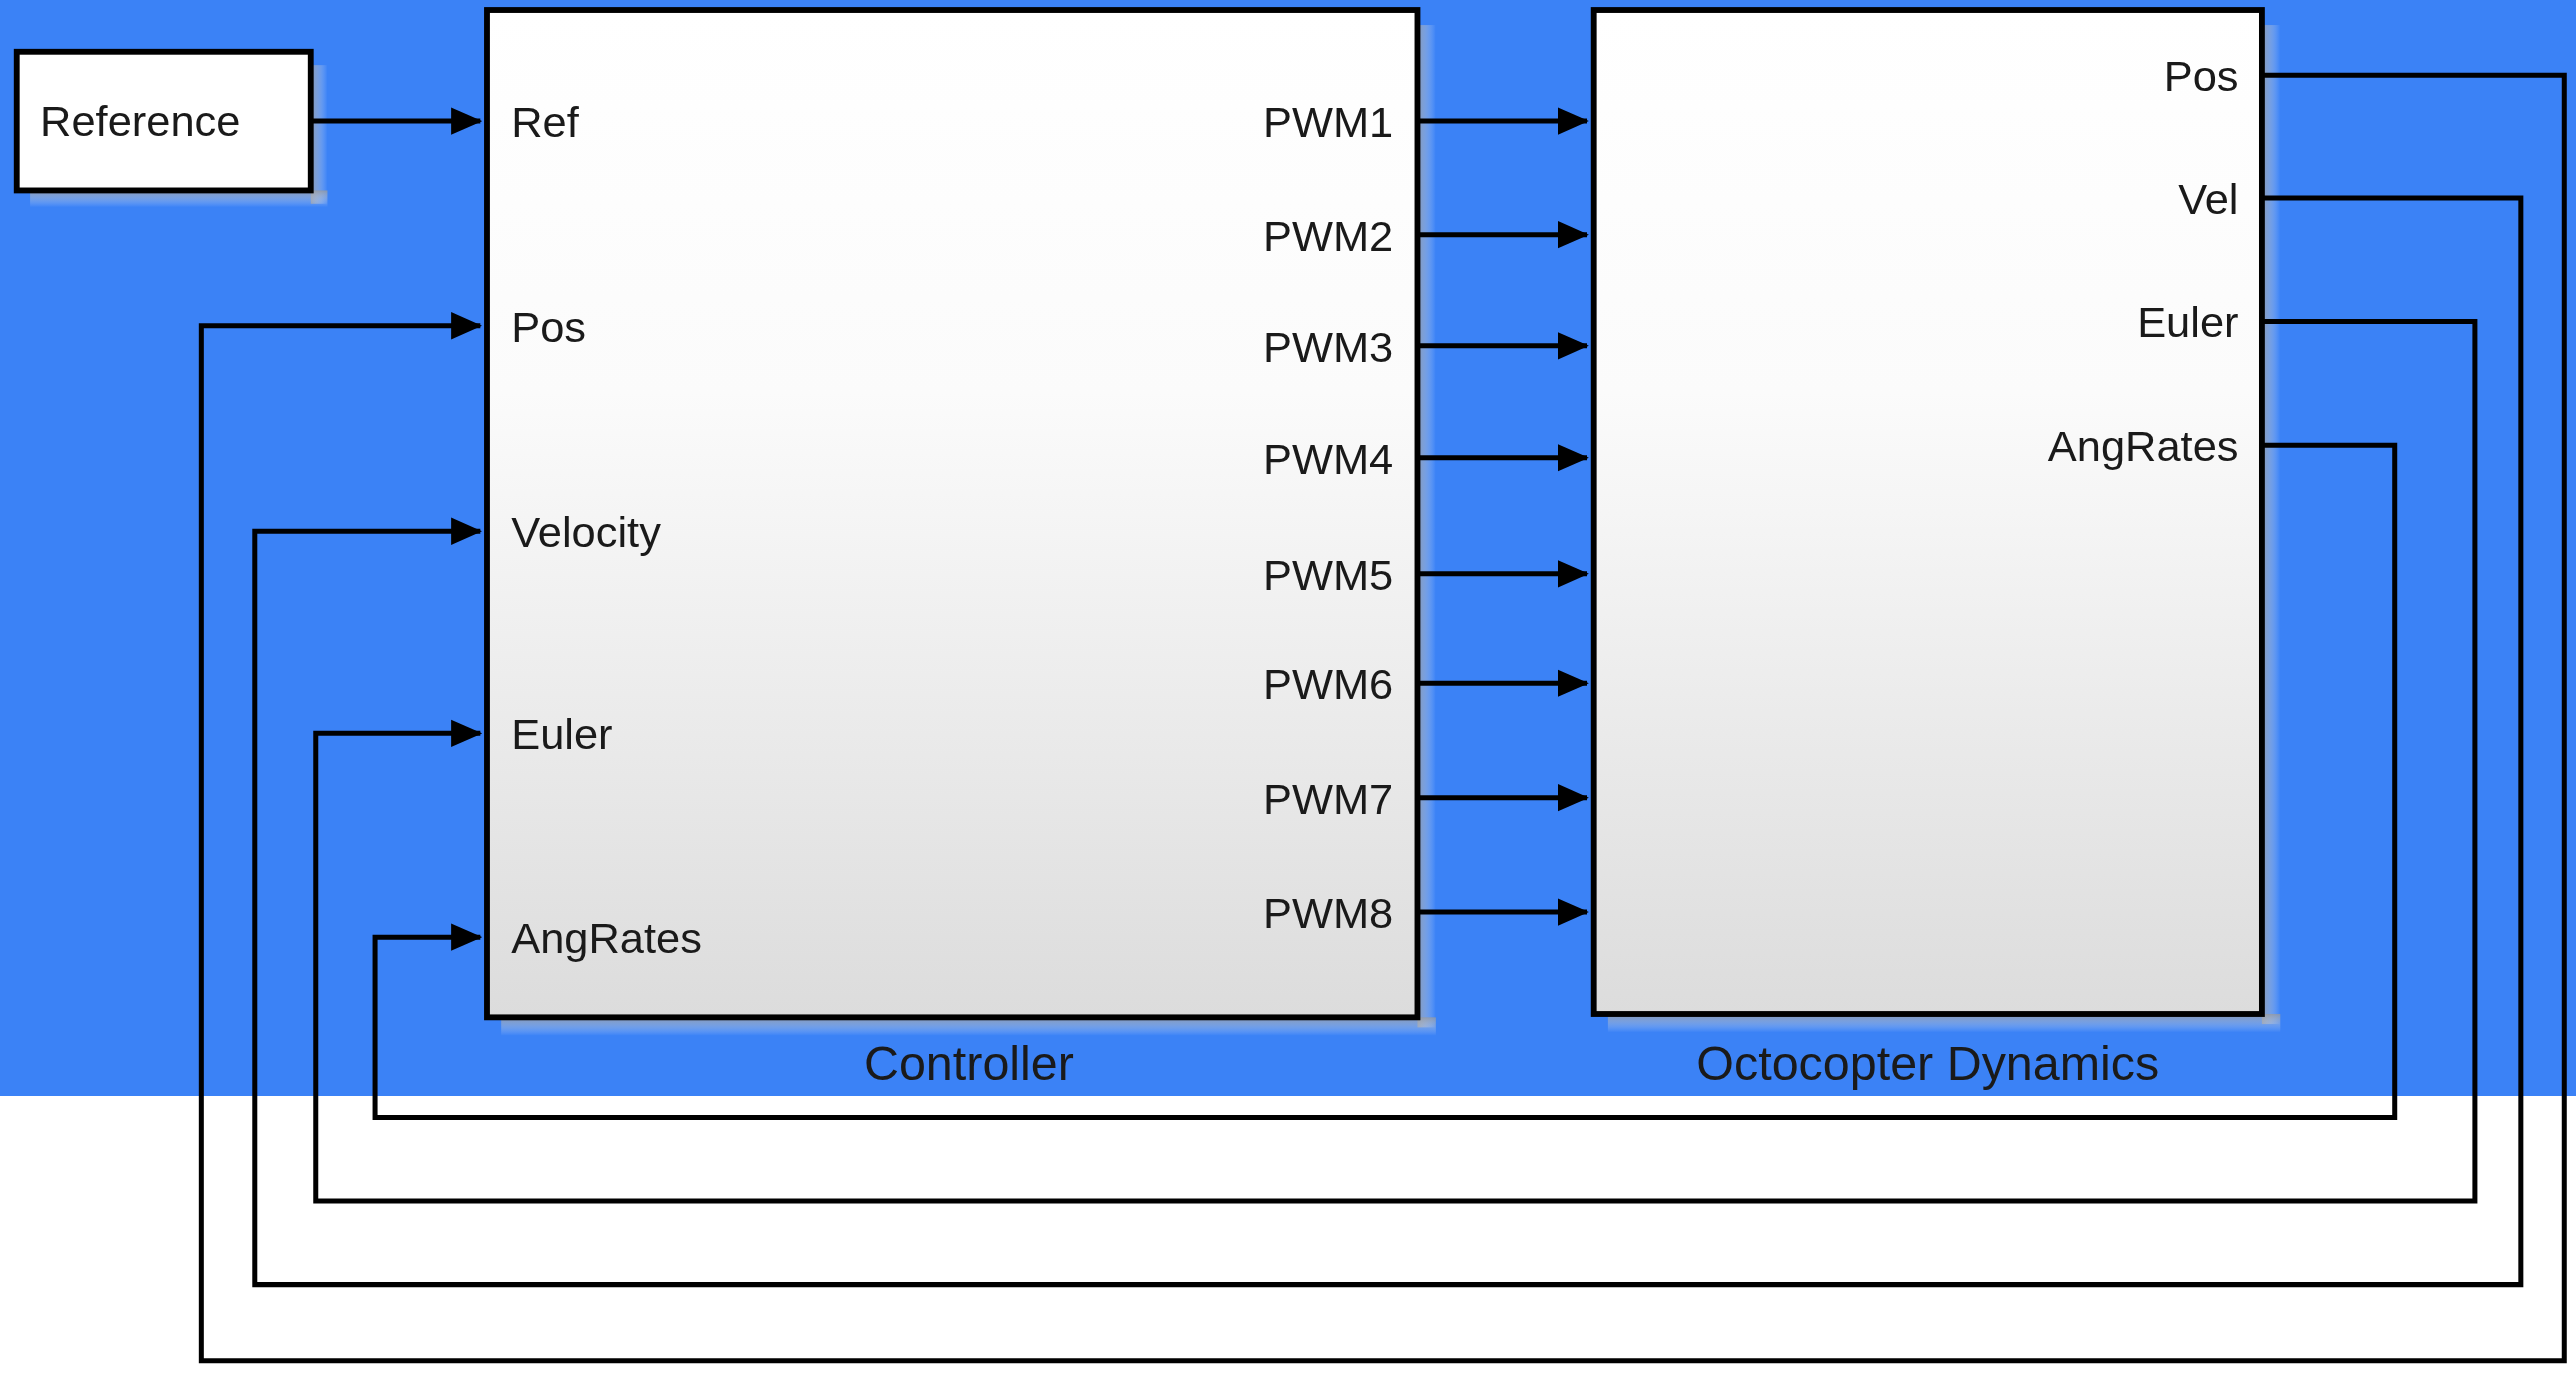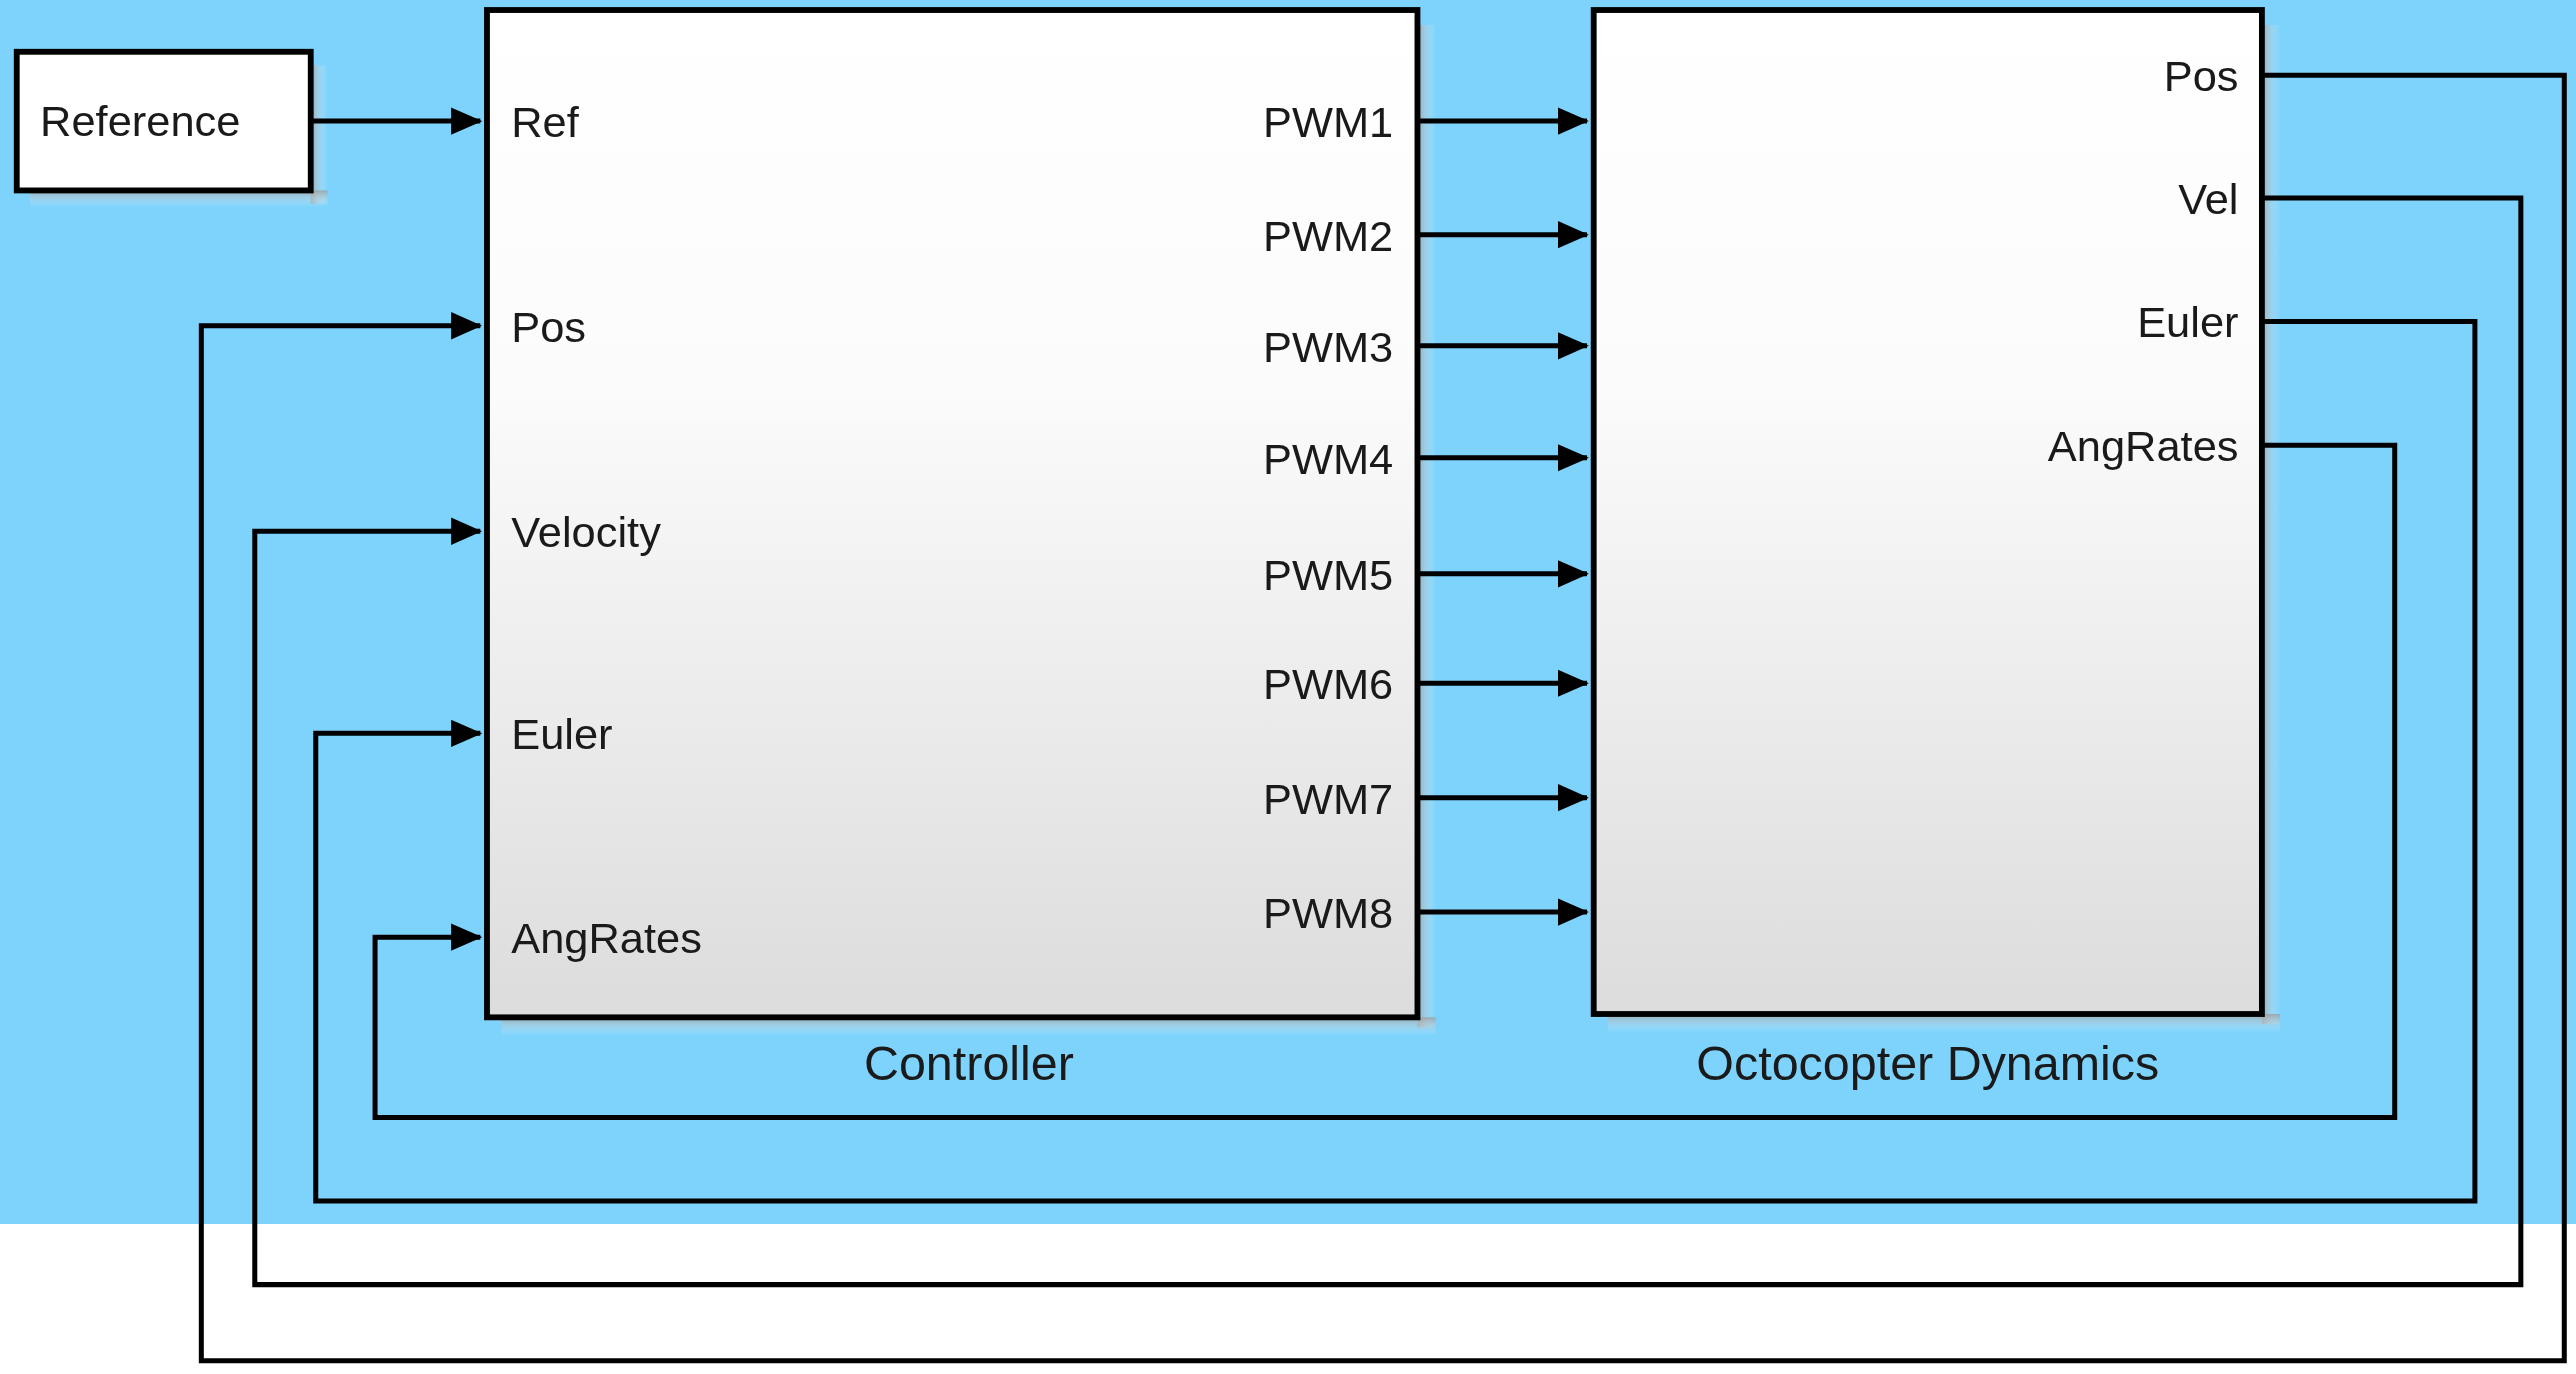--- a/index.html
+++ b/index.html
@@ -1,18 +1,18 @@
 <!DOCTYPE html>
 <html style="font-size:13.4px"><head>
 <meta charset="utf-8">
 <style>
   html,body{margin:0;padding:0;background:#ffffff;}
   body{width:2576px;height:1374px;overflow:hidden;
        font-family:"Liberation Sans","DejaVu Sans",sans-serif;}
-  #diagram{position:relative;width:2576px;height:1224px;background:#7dd3fc;}
+  #diagram{position:relative;width:2576px;height:1096px;background:#3b82f6;}
   svg{display:block;}
   .blk-label{font-size:52px;fill:#1a1a1a;font-family:"Liberation Sans","DejaVu Sans",sans-serif;}
   .caption{font-size:58px;fill:#1a1a1a;font-family:"Liberation Sans","DejaVu Sans",sans-serif;text-anchor:middle;}
   .ref-label{font-size:52px;fill:#1a1a1a;font-family:"Liberation Sans","DejaVu Sans",sans-serif;}
   .wire{stroke:#000;stroke-width:6;fill:none;stroke-linecap:butt;stroke-linejoin:miter;}
   .blk-border{stroke:#000;stroke-width:7;}
 </style>
 </head>
 <body>
 

